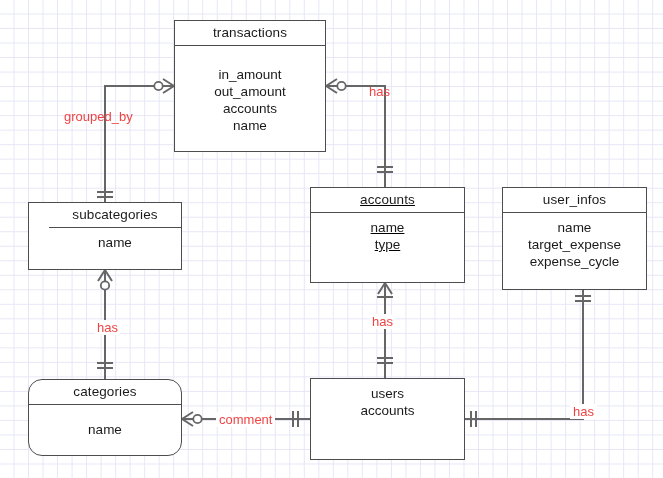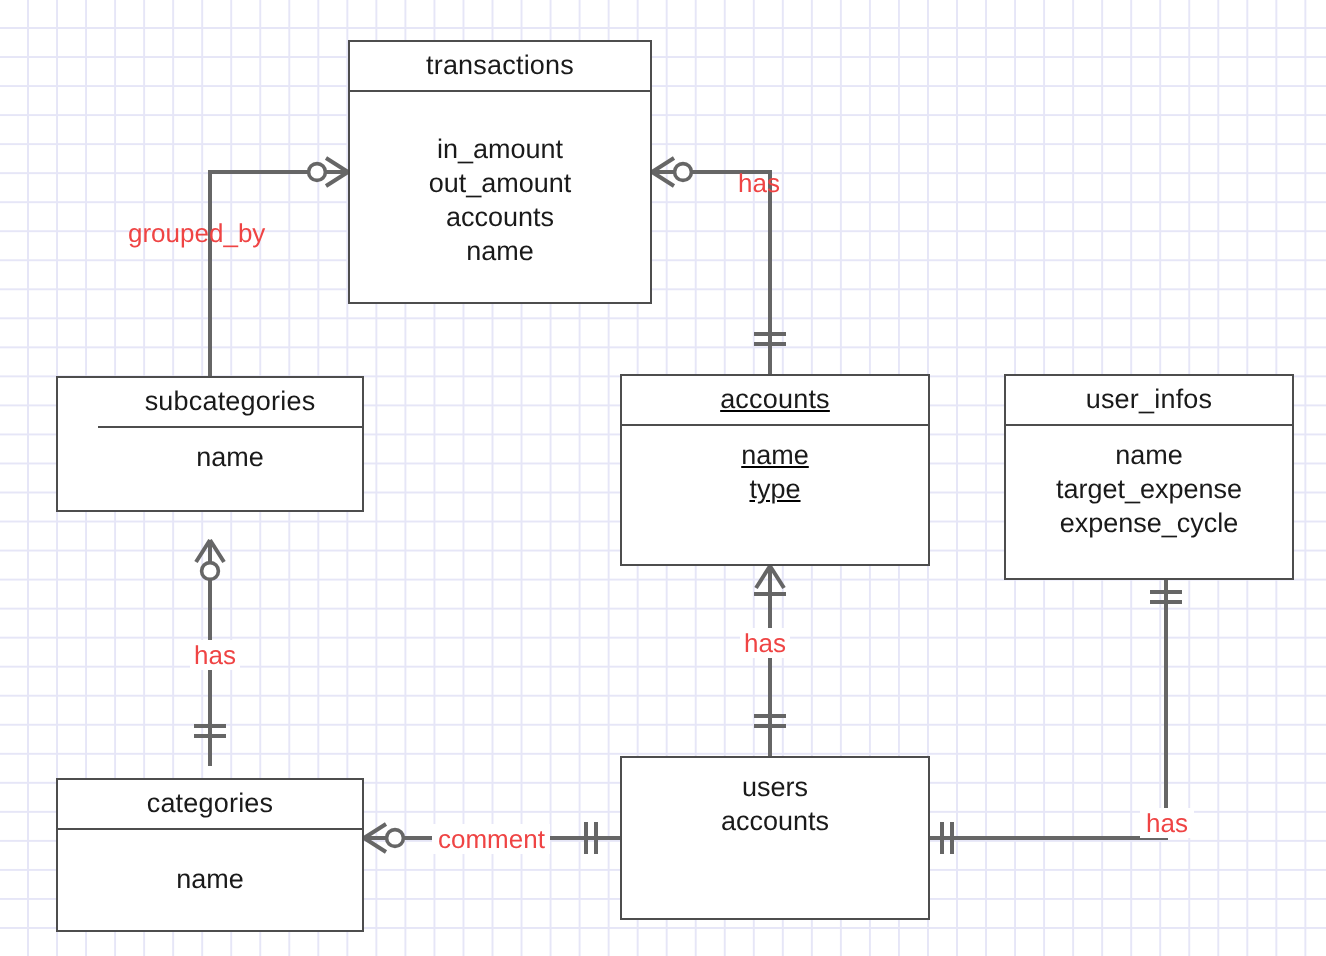--- a/index.html
+++ b/index.html
@@ -121,21 +121,21 @@
   <div class="entity" style="left:174px;top:20px;width:152px;height:132px;">
     <div class="ent-title">transactions</div>
     <div class="ent-attrs" style="padding-top:20px;">
       <div>in_amount</div>
       <div>out_amount</div>
       <div>accounts</div>
       <div>name</div>
     </div>
   </div>
 
-  <div class="entity" style="left:28px;top:188px;width:154px;height:68px;padding-left:20px;">
+  <div class="entity" style="left:28px;top:202px;width:154px;height:68px;padding-left:20px;">
     <div class="ent-title">subcategories</div>
     <div class="ent-attrs">
       <div>name</div>
     </div>
   </div>
 
   <div class="entity" style="left:310px;top:187px;width:155px;height:96px;text-decoration:underline;">
     <div class="ent-title">accounts</div>
     <div class="ent-attrs">
       <div>name</div>
@@ -145,21 +145,21 @@
 
   <div class="entity" style="left:502px;top:187px;width:145px;height:103px;">
     <div class="ent-title">user_infos</div>
     <div class="ent-attrs">
       <div>name</div>
       <div>target_expense</div>
       <div>expense_cycle</div>
     </div>
   </div>
 
-  <div class="entity" style="left:28px;top:389px;width:154px;height:77px;">
+  <div class="entity" style="left:28px;top:379px;width:154px;height:77px;border-radius:14px;">
     <div class="ent-title">categories</div>
     <div class="ent-attrs" style="padding-top:16px;">
       <div>name</div>
     </div>
   </div>
 
   <div class="entity" style="left:310px;top:378px;width:155px;height:82px;">
     <div class="ent-attrs">
       <div>users</div>
       <div>accounts</div>

